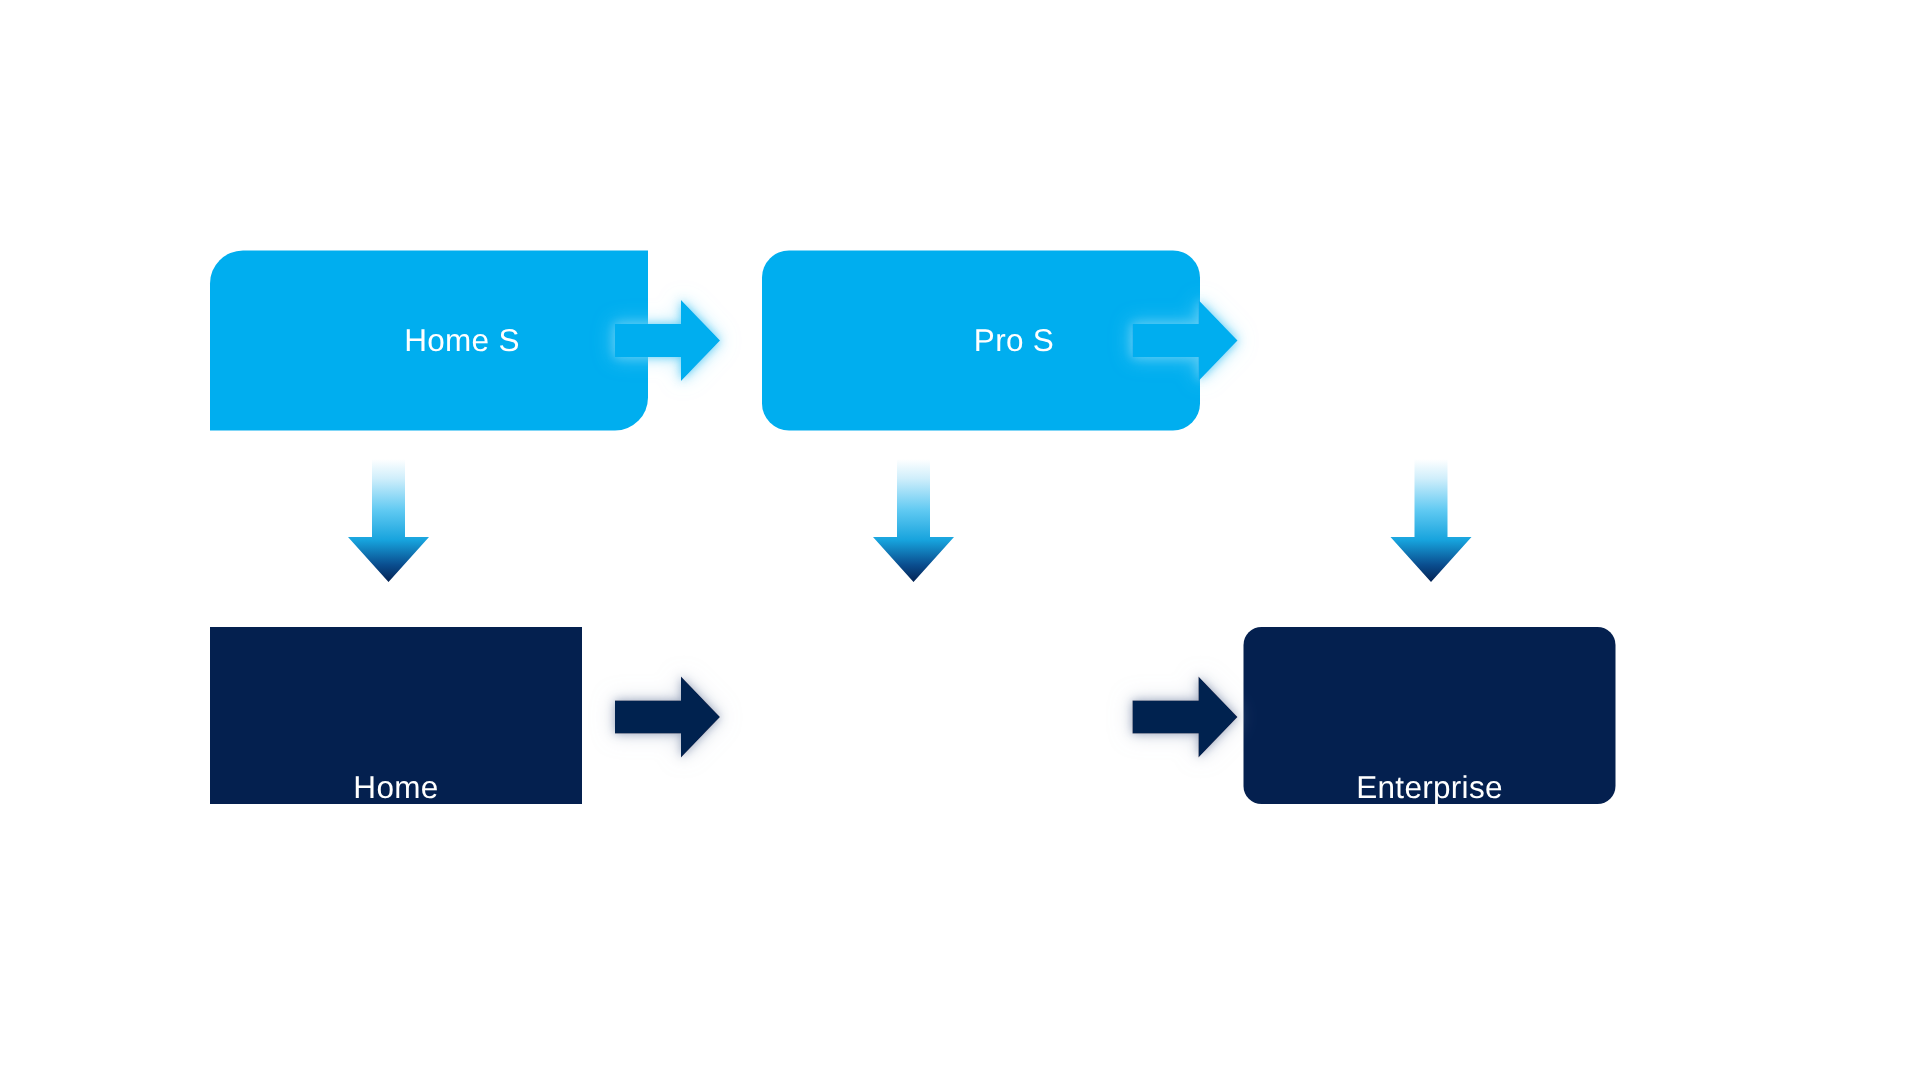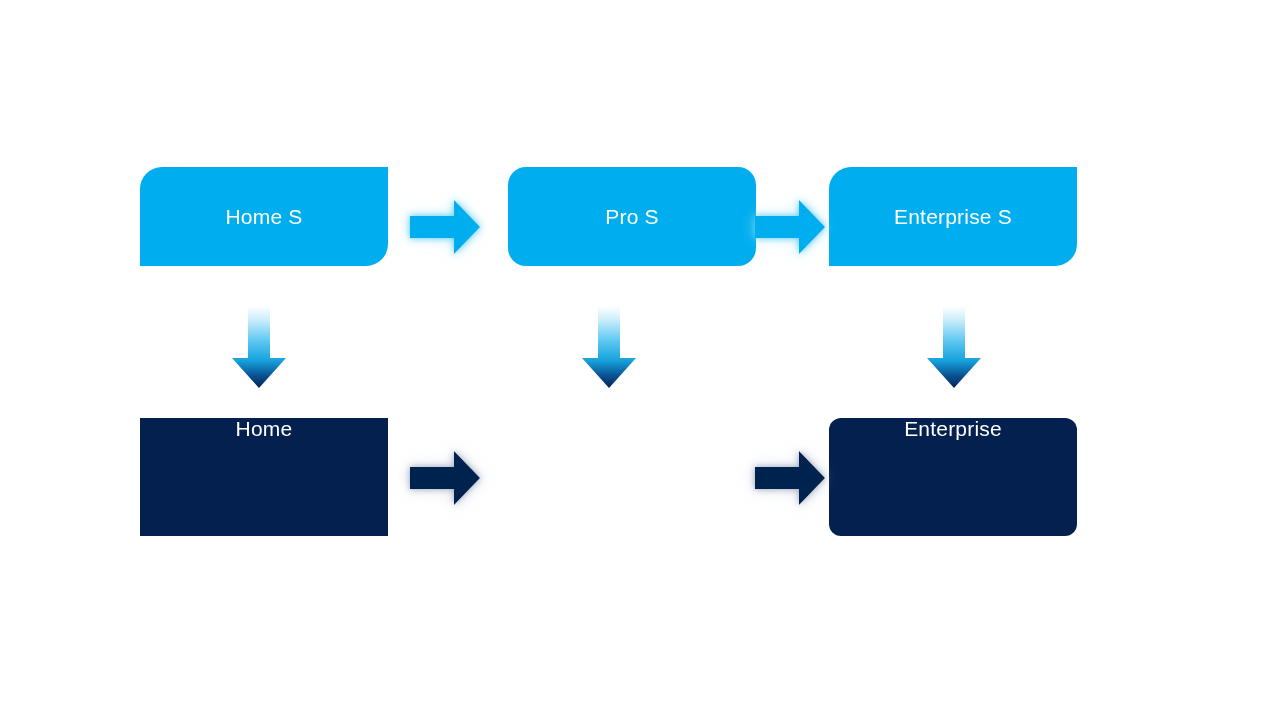--- a/index.html
+++ b/index.html
@@ -16,48 +16,49 @@
   #canvas {
     position: relative;
     width: 1280px;
     height: 720px;
   }
 
   
   .node-top {
     position: absolute;
     width: 248px;
-    height: 99px;
+    height: 120px;
     background: #00AEEF;
     border-top-left-radius: 22px;
     border-bottom-right-radius: 22px;
     border-top-right-radius: 0;
     border-bottom-left-radius: 0;
     display: flex;
     align-items: center;
     justify-content: center;
+    padding-left: 44px;
   }
   .node-top .node-label {
     color: #ffffff;
     font-size: 21px;
     font-weight: 400;
     letter-spacing: 0.2px;
     line-height: 1;
     text-align: center;
     white-space: nowrap;
   }
 
   
   .node-bottom {
     position: absolute;
     width: 248px;
     height: 118px;
     background: #04204F;
     display: flex;
-    align-items: flex-start;
+    align-items: flex-end;
     justify-content: center;
   }
   .node-bottom .node-label {
     color: #ffffff;
     font-size: 21px;
     font-weight: 400;
     letter-spacing: 0.2px;
     line-height: 1;
     text-align: center;
     white-space: nowrap;
@@ -115,23 +116,20 @@
   </svg>
 
   <div class="node-top" style="left:140px; top:167px;">
     <span class="node-label">Home S</span>
   </div>
 
   <div class="node-top" style="left:508px; top:167px;border-radius:18px;">
     <span class="node-label">Pro S</span>
   </div>
 
-  <div class="node-top" style="left:829px; top:167px;">
-    <span class="node-label">Enterprise S</span>
-  </div>
 
   <div class="arrow-h" style="left:408px; top:196px;">
     <svg viewBox="0 0 74 62">
       <path d="M 2,20 L 46,20 L 46,4 L 72,31 L 46,58 L 46,42 L 2,42 Z" fill="#00AEEF" filter="url(#glow-cyan)"></path>
     </svg>
   </div>
 
   <div class="arrow-h" style="left:753px; top:196px;">
     <svg viewBox="0 0 74 62">
       <path d="M 2,20 L 46,20 L 46,4 L 72,31 L 46,58 L 46,42 L 2,42 Z" fill="#00AEEF" filter="url(#glow-cyan)"></path>

